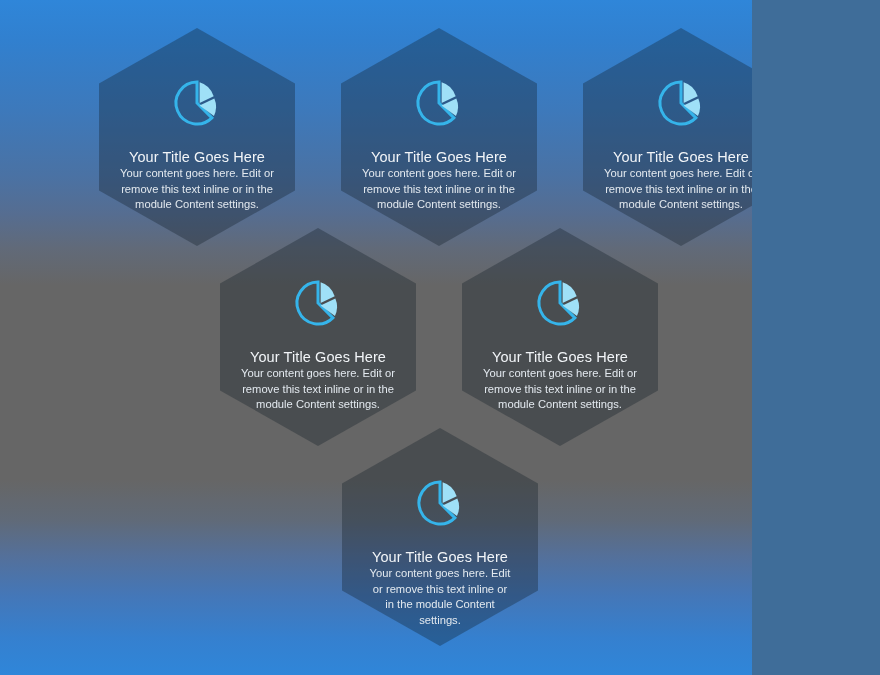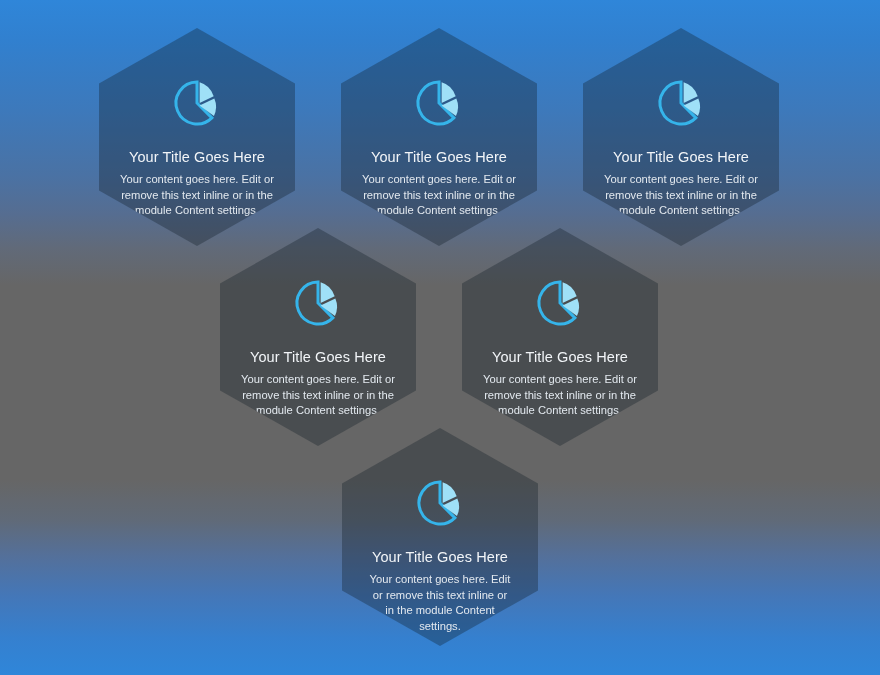--- a/index.html
+++ b/index.html
@@ -10,21 +10,21 @@
     overflow: hidden;
   }
 
   body {
     font-family: "Liberation Sans", sans-serif;
     background: #3f6d99;
   }
 
   #stage {
     position: relative;
-    width: 880px;
+    width: 752px;
     height: 675px;
     overflow: hidden;
     
     background: linear-gradient(
       to bottom,
       #2f86d9 0px,
       #3180cf 40px,
       #3d79bb 110px,
       #4a72a4 175px,
       #566d90 215px,
@@ -67,21 +67,21 @@
     font-size: 14.5px;
     font-weight: 400;
     line-height: 18px;
     color: #f2f5f8;
     text-align: center;
     letter-spacing: 0.1px;
     white-space: nowrap;
   }
 
   .hex-body {
-    margin-top: 6px;
+    margin-top: 0;
     font-size: 11.2px;
     line-height: 15.5px;
     color: #e3e9ef;
     text-align: center;
     padding: 0 1px;
   }
 
   
   .hex.narrow .hex-body { padding: 0 14px; }
   .hex.narrowest .hex-body { padding: 0 22px; }

